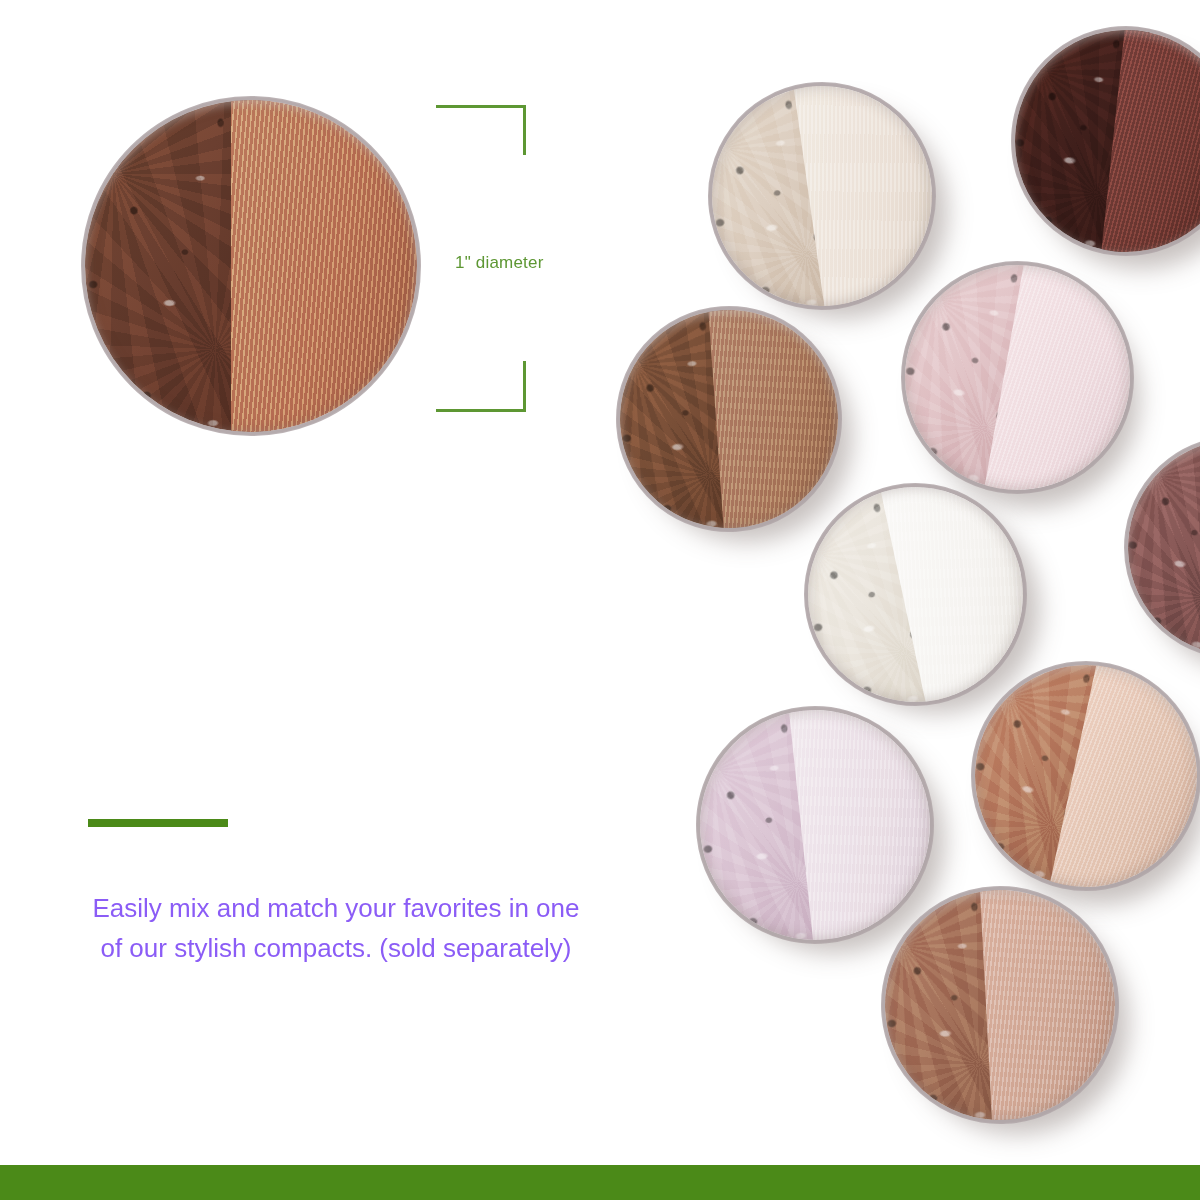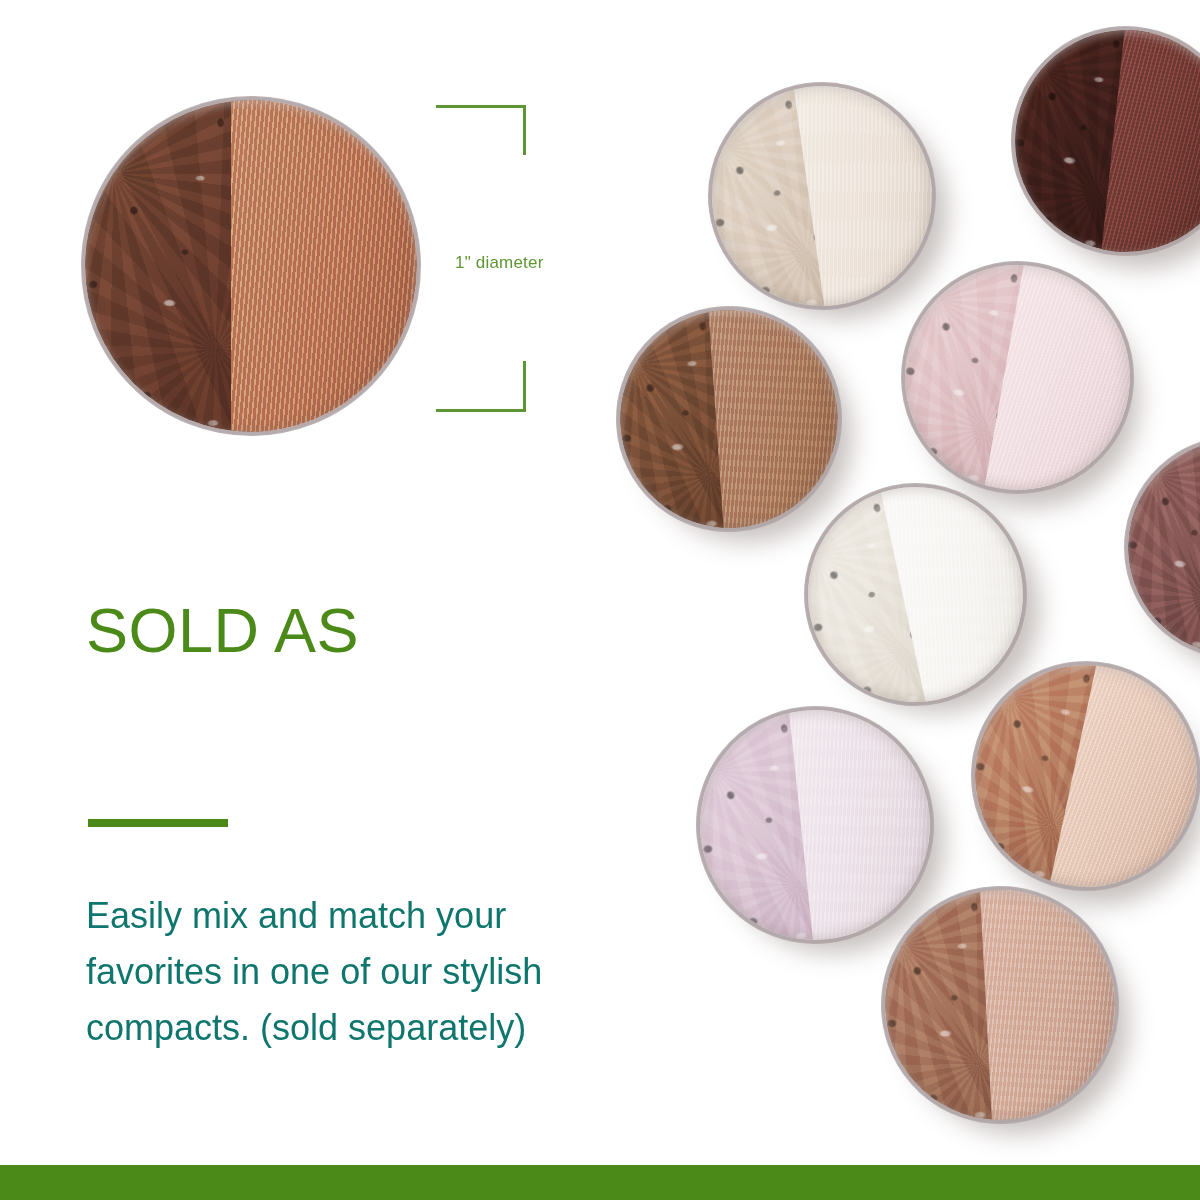--- a/index.html
+++ b/index.html
@@ -94,21 +94,21 @@
 
   
   .headline{
     position:absolute;left:86px;top:590px;width:600px;
     color:#4b8a18;font-size:63px;line-height:1.30;font-weight:400;
     letter-spacing:.5px;
   }
   .rule{position:absolute;left:88px;top:819px;width:140px;height:8px;background:#4b8a18;}
   .body-copy{
     position:absolute;left:86px;top:888px;width:500px;
-    color:#0f766e;font-size:36px;line-height:1.55;font-weight:400;
+    color:#8b5cf6;font-size:26px;line-height:1.55;font-weight:400;text-align:center;
   }
   .footer-bar{position:absolute;left:0;top:1165px;width:1200px;height:35px;background:#4b8a18;}
 </style>
 </head>
 <body>
 
 <div id="stage">
 
   <div class="pan" id="hero-pan" style="left:85px;top:100px;width:332px;height:332px;">
     <div class="shadow"></div>
@@ -131,21 +131,20 @@
 
     <div class="dim-line" style="left:0;top:0;width:90px;height:3px;"></div>
     <div class="dim-line" style="left:87px;top:0;width:3px;height:50px;"></div>
 
     <div class="dim-line" style="left:87px;top:256px;width:3px;height:51px;"></div>
     <div class="dim-line" style="left:0;top:304px;width:90px;height:3px;"></div>
   </div>
   <div class="dim-label" style="left:455px;top:253px;">1" diameter</div>
 
   <div class="headline">
-    <div>SOLD AS</div>
   </div>
 
   <div class="rule"></div>
 
   <div class="body-copy">Easily mix and match your favorites in one of our stylish compacts. (sold separately)</div>
 
   <div class="pan" style="left:712px;top:86px;width:220px;height:220px;transform:rotate(-8deg);">
     <div class="shadow"></div>
     <div class="disc">
       <div class="half-crushed">

